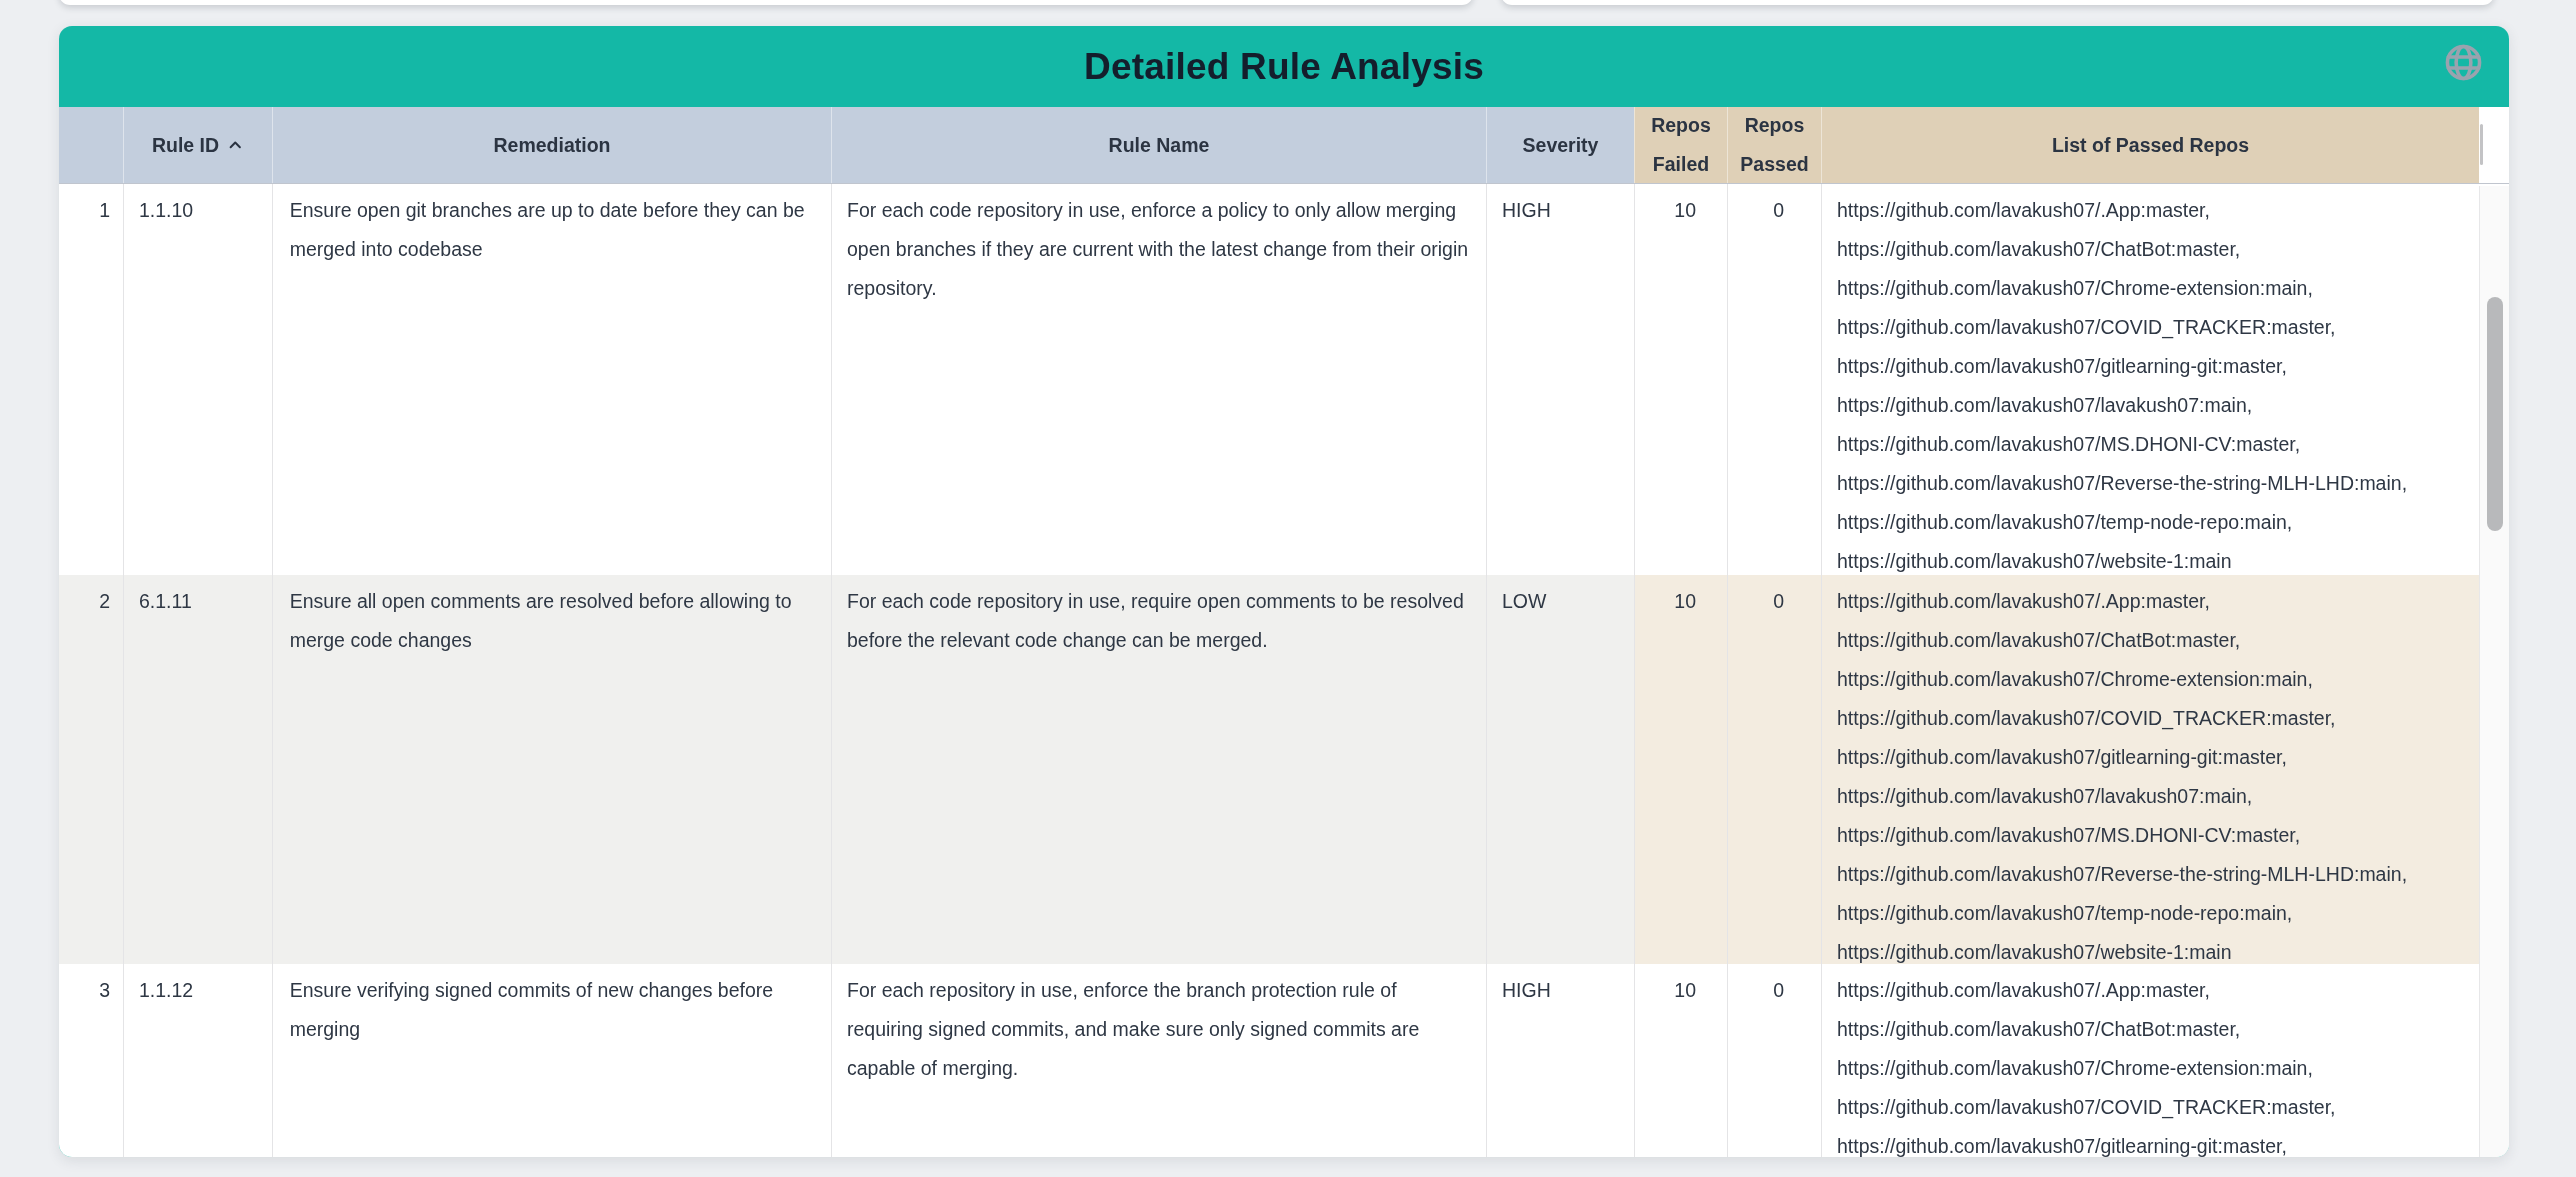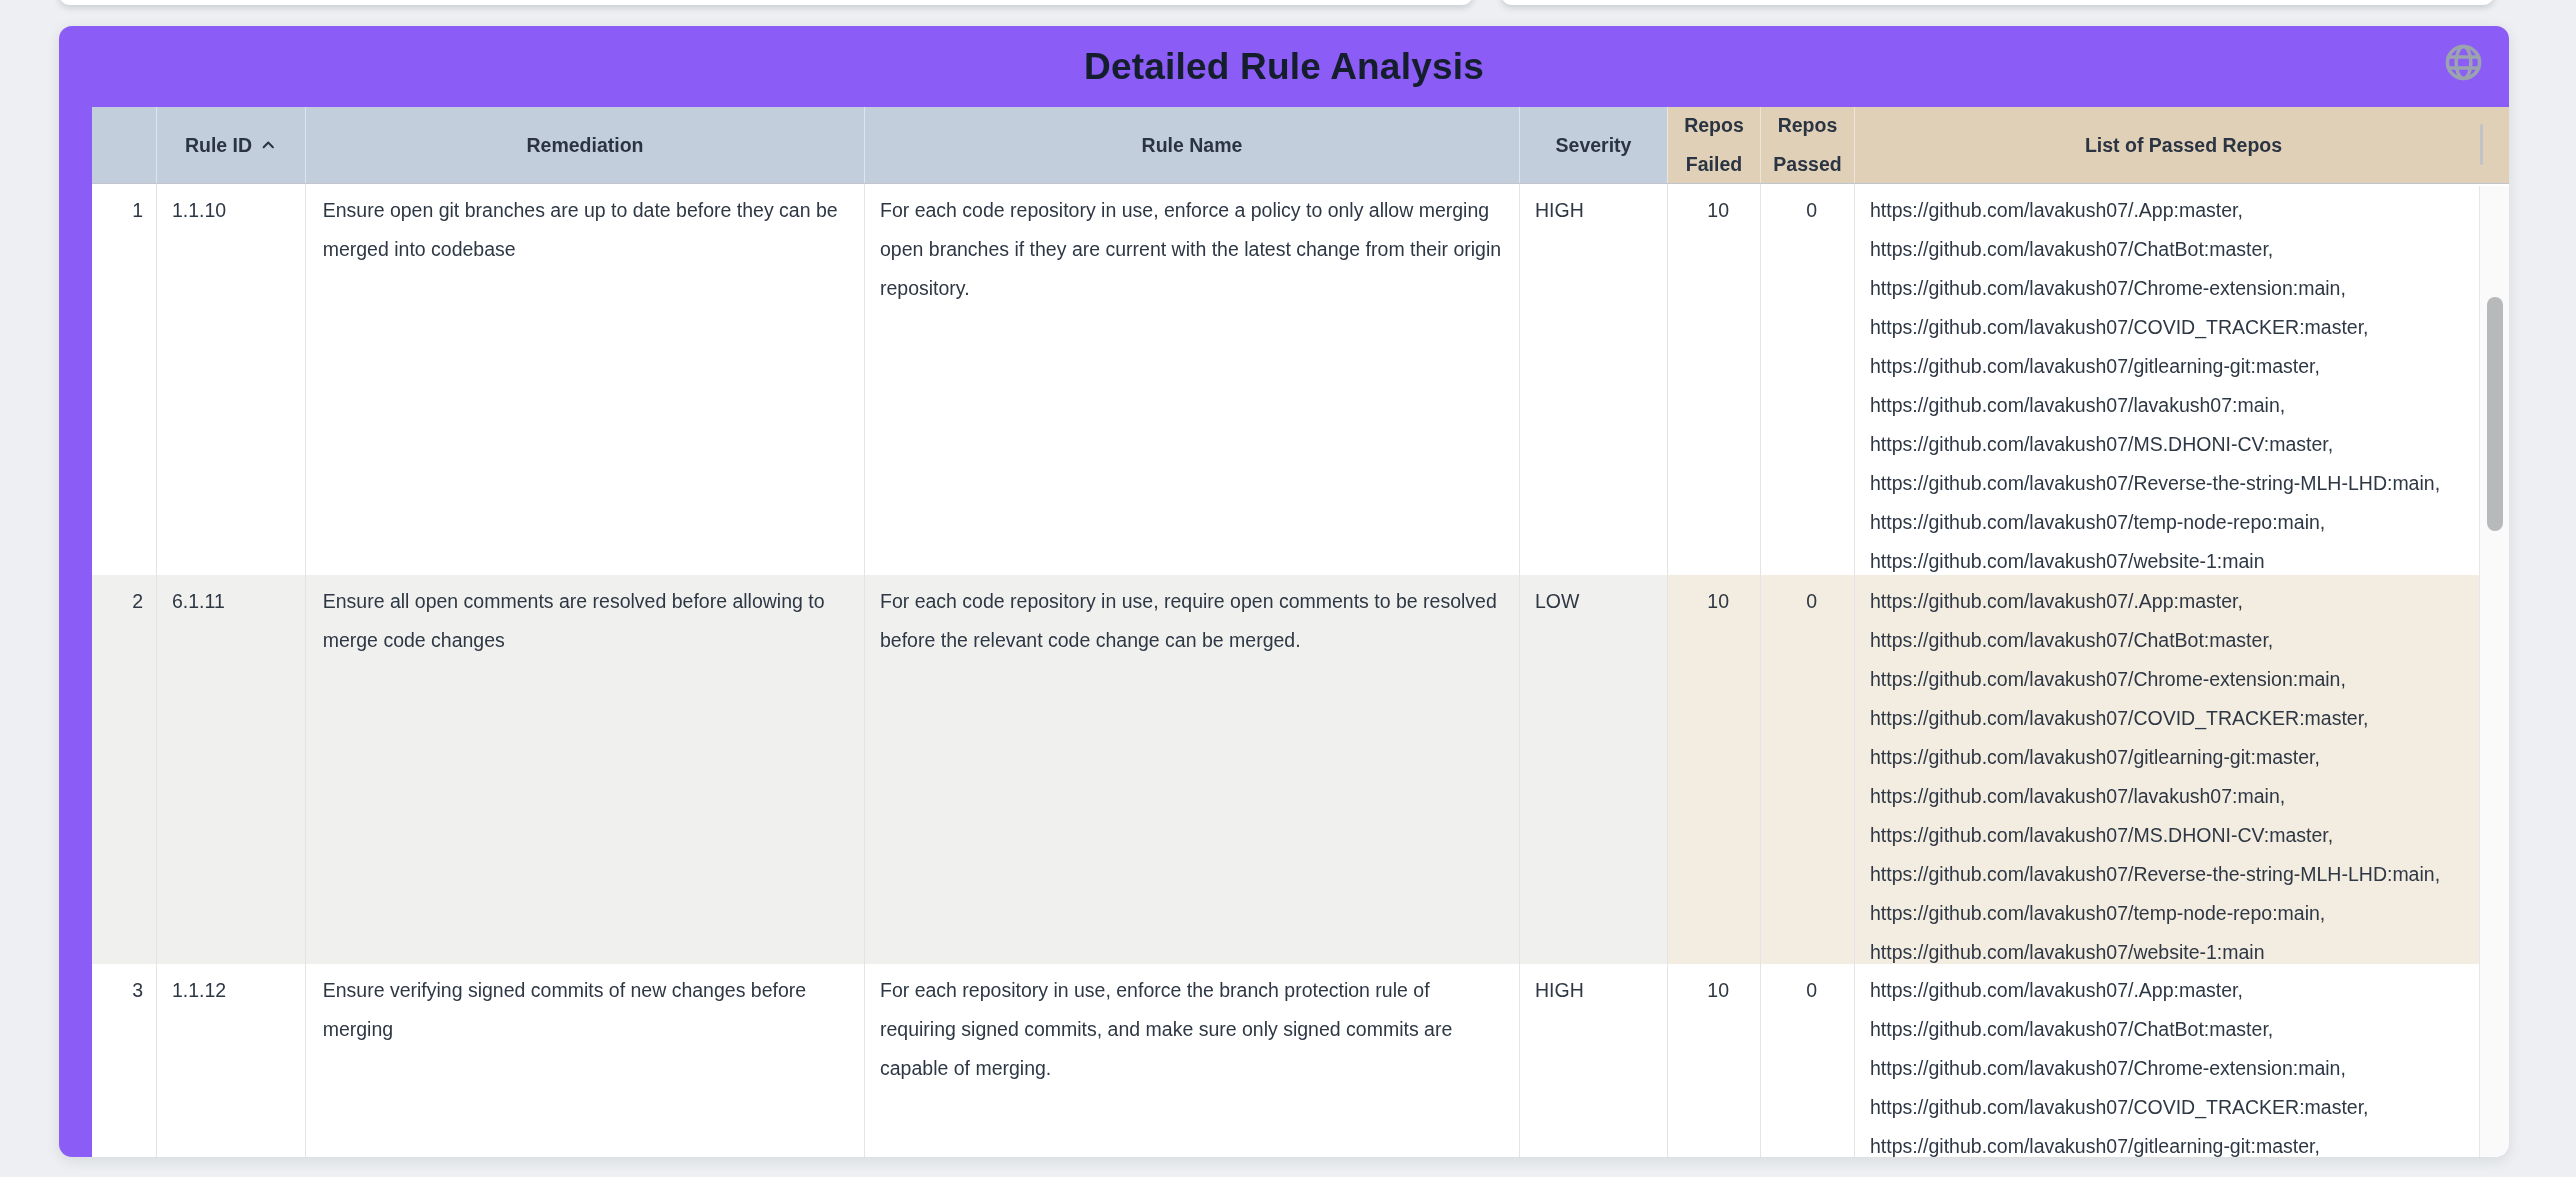--- a/index.html
+++ b/index.html
@@ -17,21 +17,21 @@
     background: #ffffff; border-radius: 0 0 11px 11px;
     box-shadow: 0 2.8px 6.5px rgba(40,50,60,0.18);
   }
   .top-card-left  { left: 59px;  width: 1414px; }
   .top-card-right { left: 1501px; width: 993px; }
 
   
   .card {
     position: absolute; left: 59px; top: 26px;
     width: 2450px; height: 1131px;
-    background: #8b5cf6; border-radius: 13px;
+    background: #14b8a6; border-radius: 13px;
     box-shadow: 0 3.7px 13px rgba(40,50,60,0.10);
     overflow: hidden;
   }
   .card-header { position: relative; height: 81px; }
   .card-title {
     position: absolute; left: 0; right: 0; top: 0; height: 100%;
     display: flex; align-items: center; justify-content: center;
     font-size: 37px; font-weight: 700; color: #141e2c; letter-spacing: 0.2px;
   }
   .globe-btn {
@@ -41,21 +41,20 @@
   }
 
   
   .table-wrap {
     position: absolute; left: 0; top: 81px;
     width: 2450px; height: 1051px; overflow: hidden;
   }
   .grid-row {
     display: grid;
     grid-template-columns: 64px 149px 559px 655px 148px 93px 94px 658px 30px;
-    margin-left: 33px;
   }
   .thead { height: 77px; border-bottom: 1.9px solid #c0c5ce; }
   .th {
     display: flex; align-items: center; justify-content: center;
     text-align: center;
     font-size: 19.5px; font-weight: 600; line-height: 39px;
     color: #2b3442; padding: 0 7.4px; overflow: hidden;
     border-left: 0.9px solid rgba(255,255,255,0.45);
     cursor: pointer;
   }

